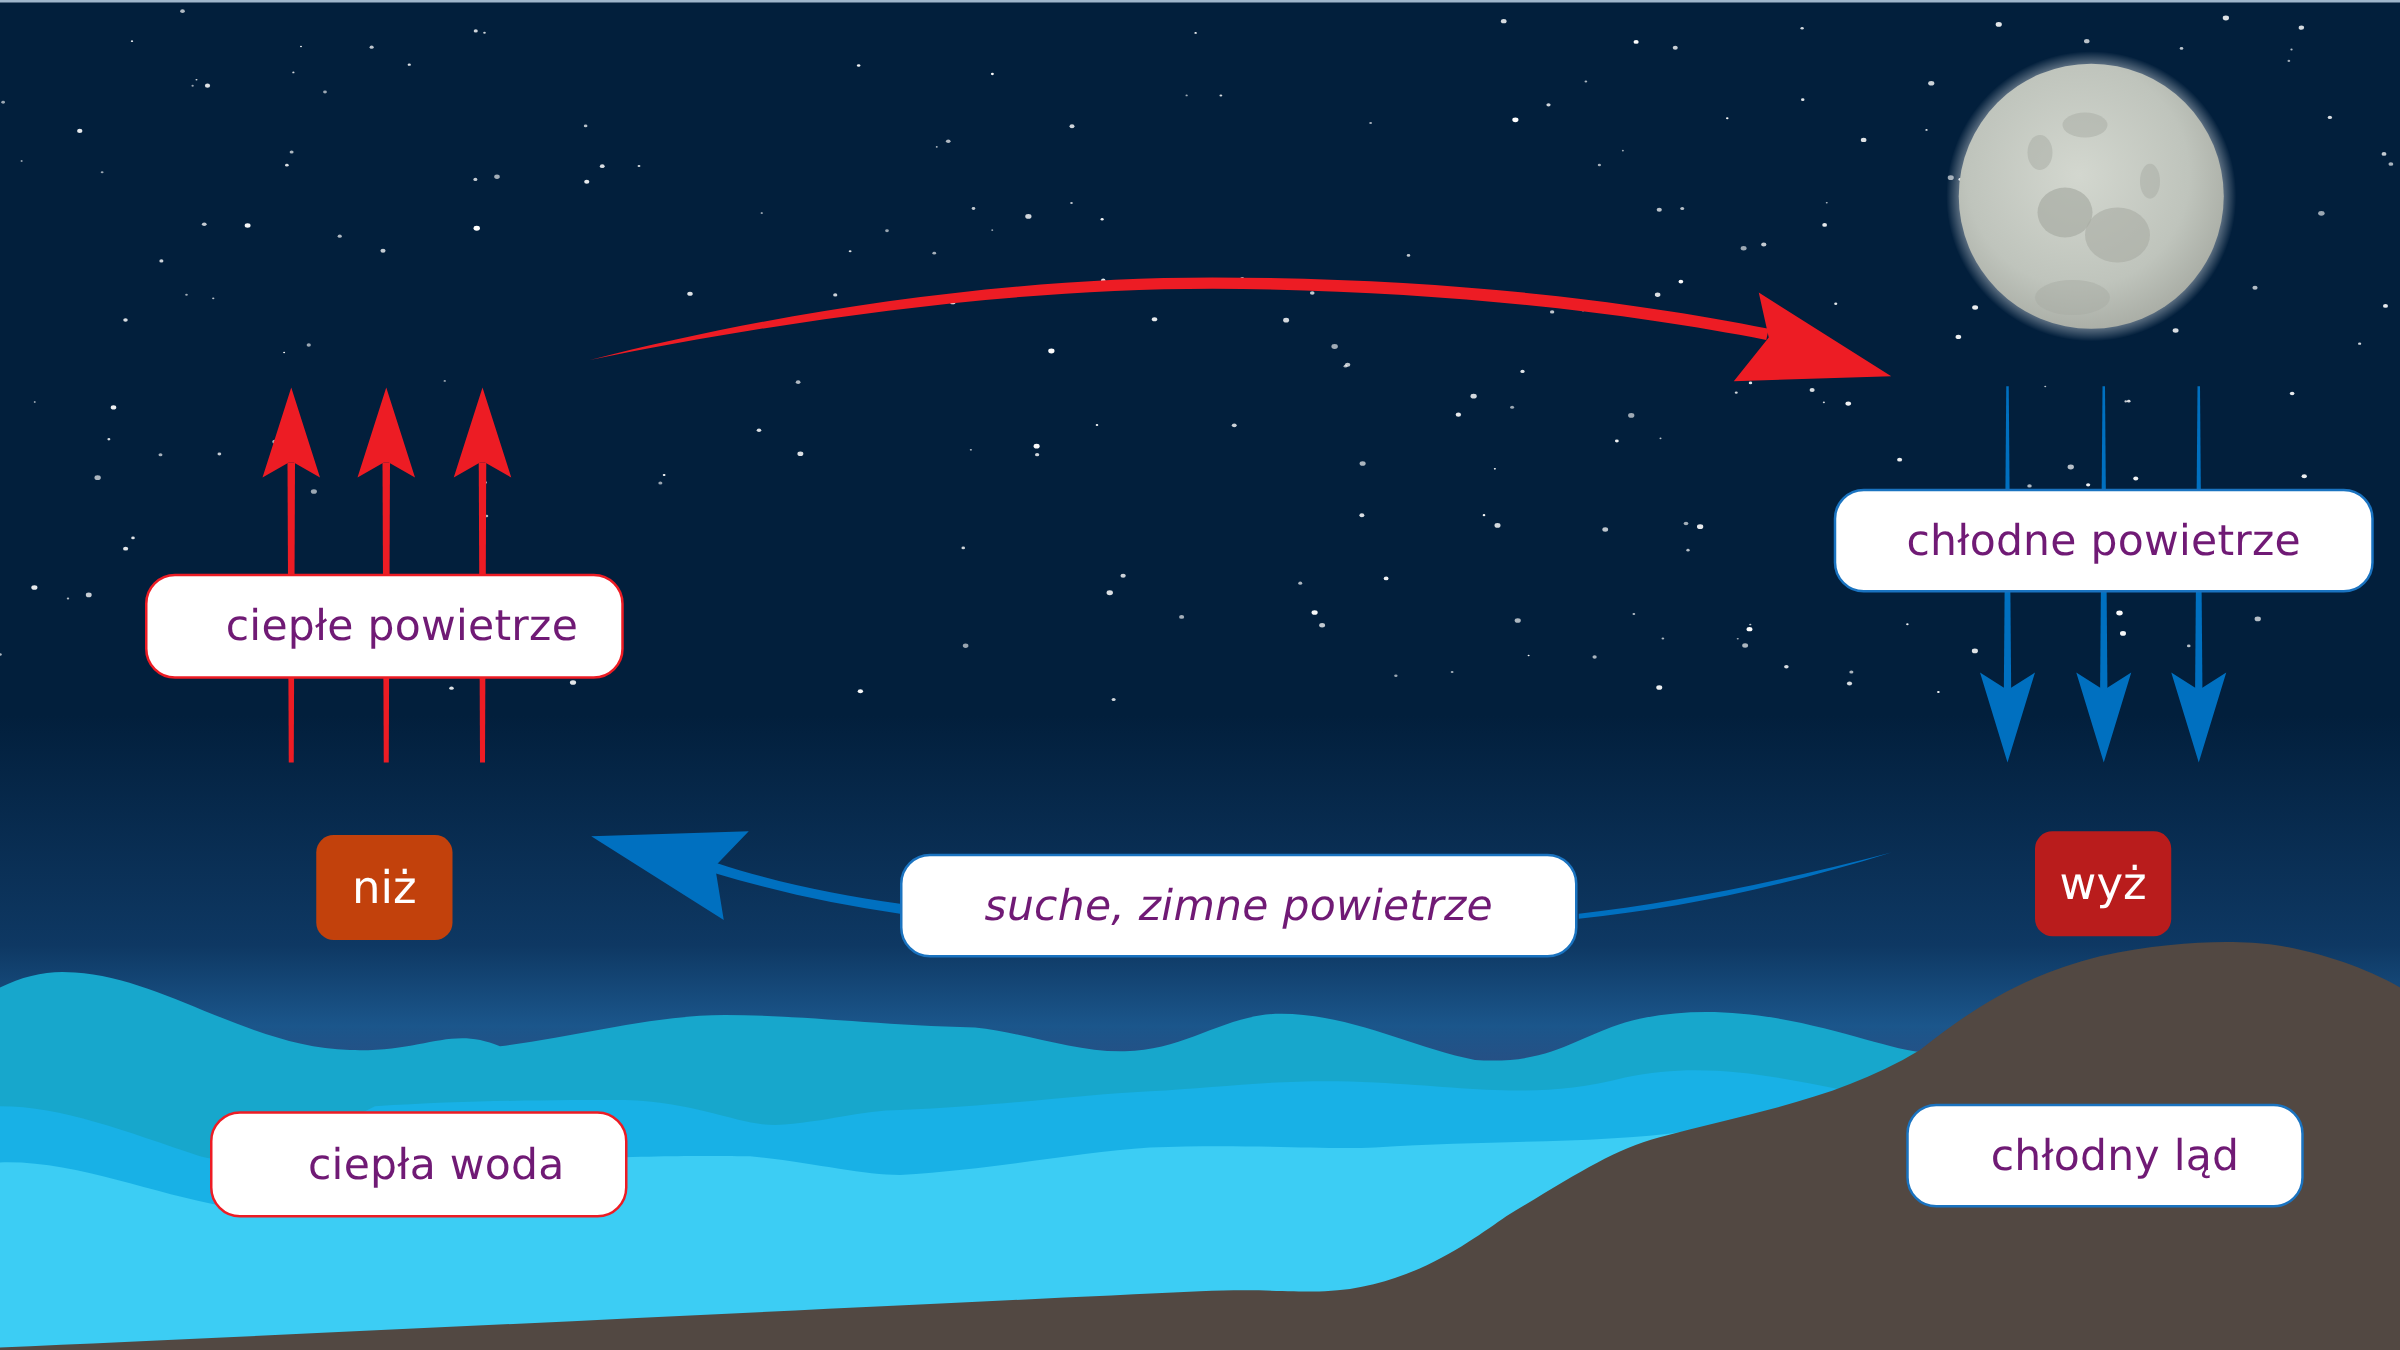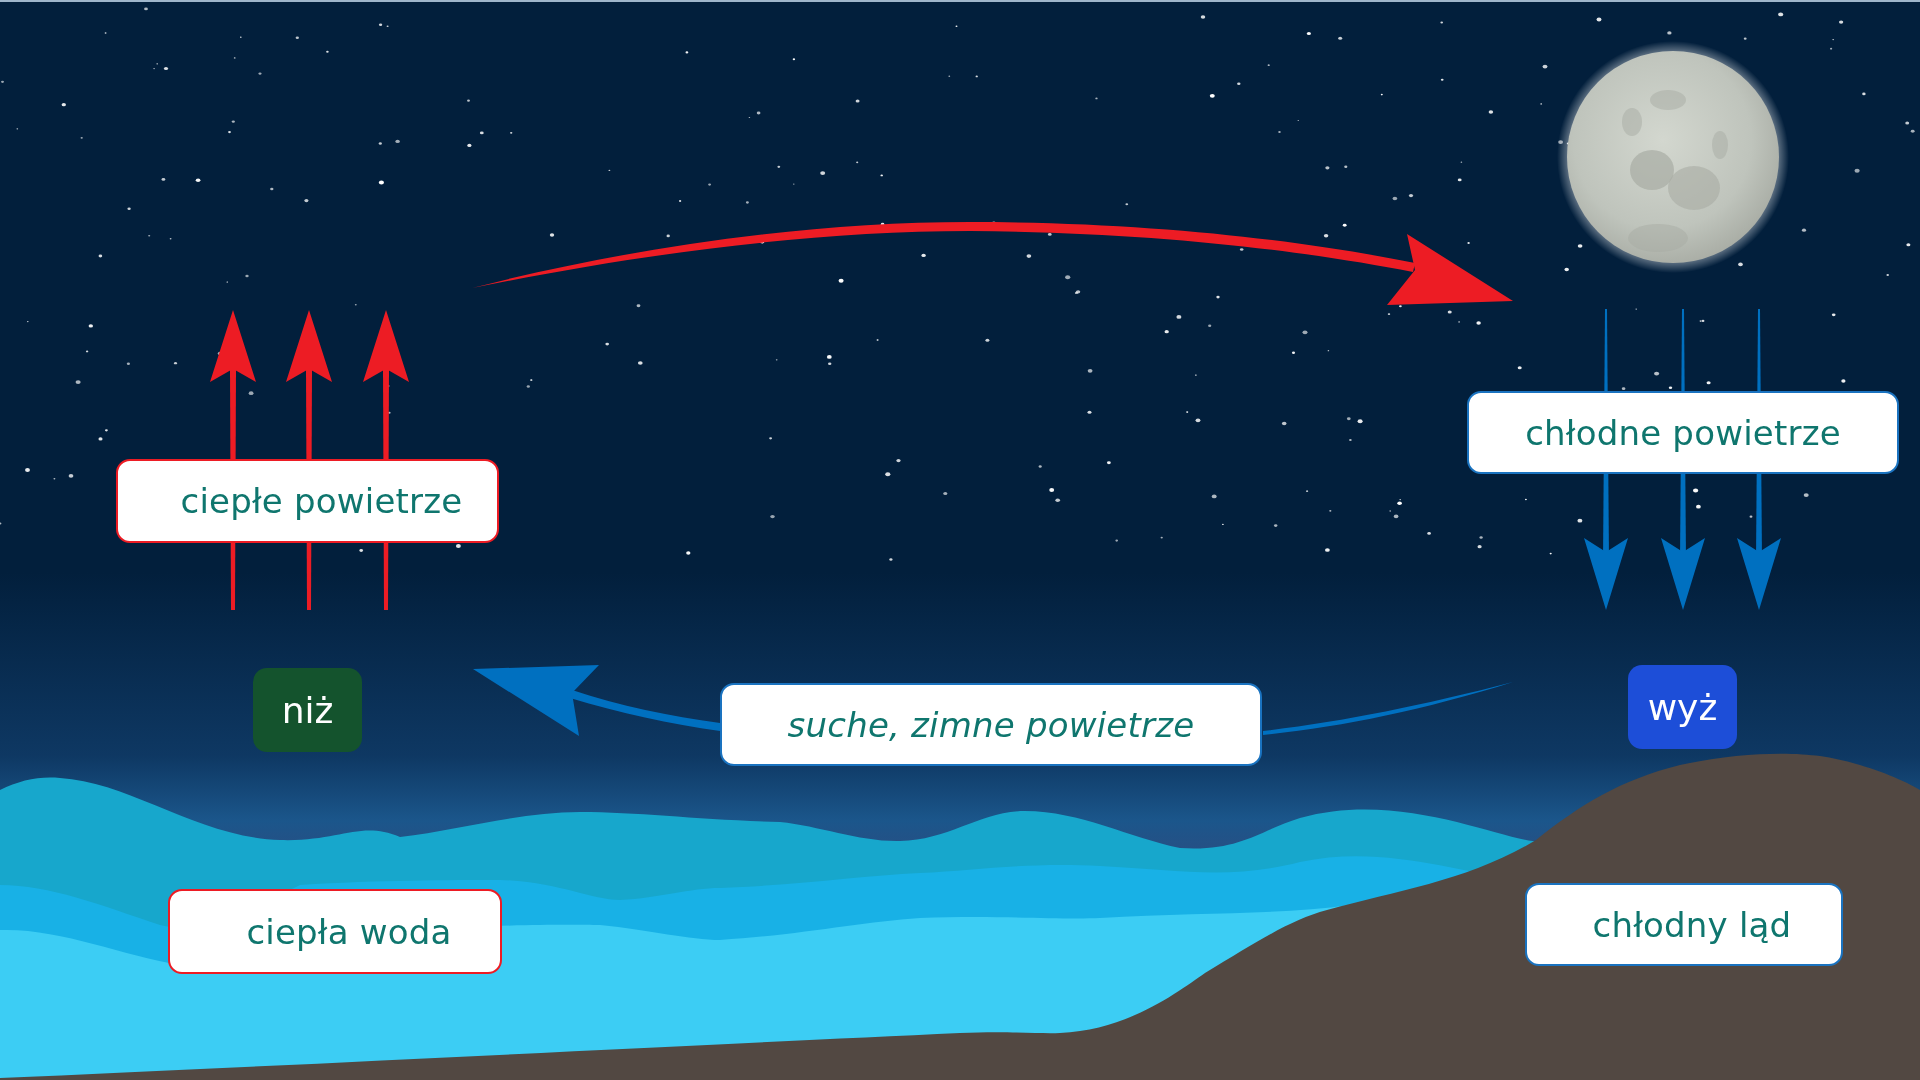--- a/index.html
+++ b/index.html
@@ -1,31 +1,31 @@
 <!DOCTYPE html>
 <html><head>
 <meta charset="utf-8">
 <style>
   html, body { margin: 0; padding: 0; }
   body { width: 1920px; height: 1080px; overflow: hidden; background: #021f3c; font-family: "DejaVu Sans", sans-serif; }
   #scene { position: absolute; left: 0; top: 0; width: 1920px; height: 1080px; }
   .label {
     position: absolute; box-sizing: border-box; background: #ffffff;
-    border-radius: 14px; display: flex; align-items: center; justify-content: center;
-    color: #0f766e; font-size: 34px; white-space: nowrap; letter-spacing: 0.2px;
+    border-radius: 24px; display: flex; align-items: center; justify-content: center;
+    color: #701a75; font-size: 34px; white-space: nowrap; letter-spacing: 0.2px;
   }
   .label.red { border: 2px solid #ed1c24; padding-left: 28px; }
   .label.blue { border: 2px solid #1a73c0; }
   .badge {
     position: absolute; box-sizing: border-box; border-radius: 14px;
     display: flex; align-items: center; justify-content: center;
     color: #ffffff; font-size: 36px; font-weight: normal;
   }
-  .badge.low { background: #14532d; text-align: right; }
-  .badge.high { background: #1d4ed8; text-align: right; }
+  .badge.low { background: #c2410c; text-align: right; }
+  .badge.high { background: #b91c1c; text-align: right; }
   .topline { position: absolute; left: 0; top: 0; width: 1920px; height: 2px; background: #9fb6cb; }
 </style>
 </head>
 <body>
 
 <div>
   <svg id="scene" viewBox="0 0 1920 1080" xmlns="http://www.w3.org/2000/svg">
     <defs>
       <linearGradient id="sky" x1="0" y1="0" x2="0" y2="1">
         <stop offset="0" stop-color="#021f3c"></stop>

